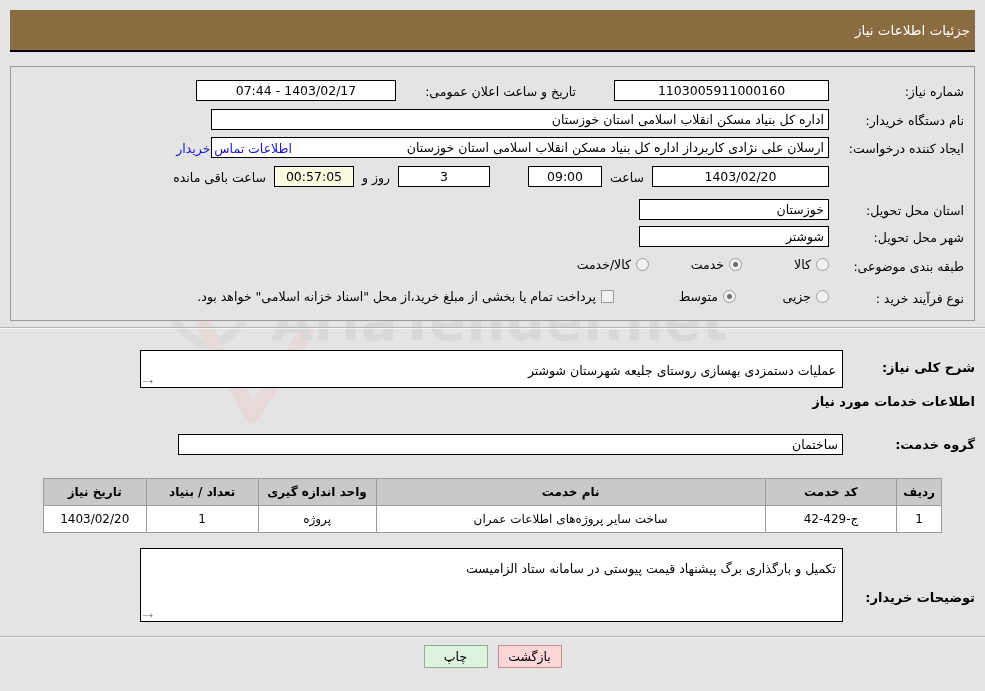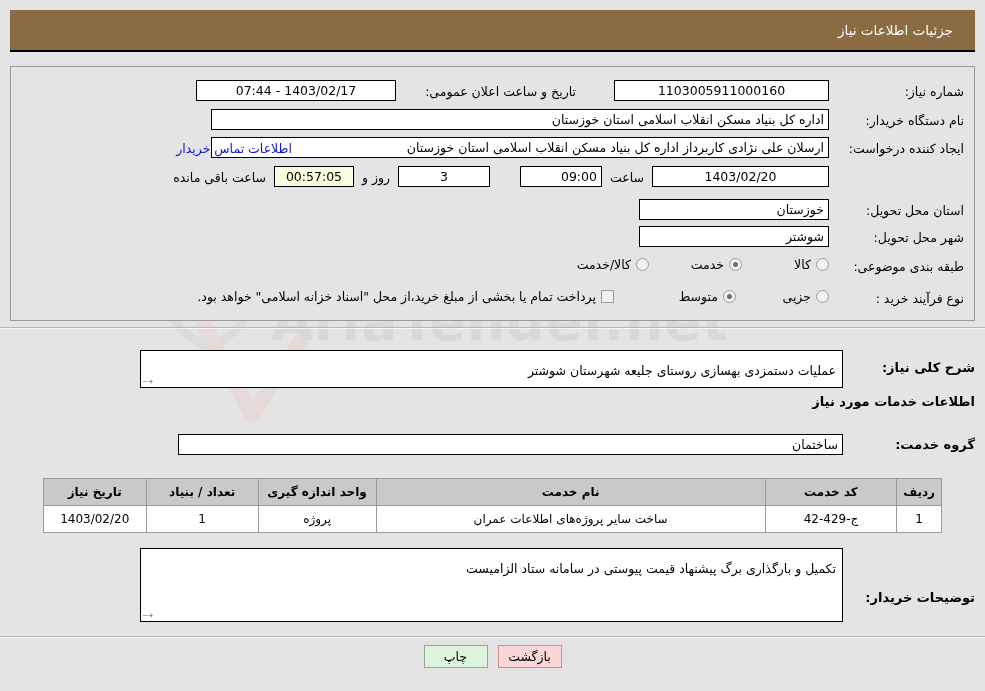--- a/index.html
+++ b/index.html
@@ -27,21 +27,21 @@
   .wm-shield {
     position: absolute; left: 165px; top: 62px; width: 88px; height: 108px;
   }
   .wm-arrow { position: absolute; left: 190px; top: 140px; width: 130px; height: 120px; }
 
   
   .titlebar {
     position: absolute; left: 10px; top: 10px; width: 965px; height: 42px;
     background: #8b6b41; border-bottom: 2px solid #000;
     display: flex; align-items: center; justify-content: flex-start;
-    padding-right: 22px; z-index: 3;
+    padding-right: 5px; z-index: 3;
   }
   .titlebar .t {
     color: #ffffff; font-size: 13.5px; font-weight: normal;
   }
 
   
   .panel-top {
     position: absolute; left: 10px; top: 66px; width: 965px; height: 255px;
     border: 1px solid #9a9a9a; background: #e4e4e4; z-index: 2;
   }
@@ -167,21 +167,21 @@
 
       <div class="lbl" style="right:10px; top:46px;">نام دستگاه خریدار:</div>
       <div class="fld right" style="right:145px; top:42px; width:618px;">اداره کل بنیاد مسکن انقلاب اسلامی استان خوزستان</div>
 
       <div class="lbl" style="right:10px; top:74px;">ایجاد کننده درخواست:</div>
       <div class="fld right" style="right:145px; top:70px; width:618px;">ارسلان علی نژادی کاربرداز اداره کل بنیاد مسکن انقلاب اسلامی استان خوزستان</div>
       <a class="link" style="right:682px; top:74px;">اطلاعات تماس خریدار</a>
 
       <div class="fld center" style="right:145px; top:99px; width:177px;">1403/02/20</div>
       <div class="lbl" style="right:330px; top:103px;">ساعت</div>
-      <div class="fld center" style="right:372px; top:99px; width:82px;text-align:right;">09:00</div>
+      <div class="fld center" style="right:372px; top:99px; width:74px;">09:00</div>
       <div class="fld center" style="right:484px; top:99px; width:92px;">3</div>
       <div class="lbl" style="right:584px; top:103px;">روز و</div>
       <div class="fld center yellow" style="right:620px; top:99px; width:80px;">00:57:05</div>
       <div class="lbl" style="right:708px; top:103px;">ساعت باقی مانده</div>
 
       <div class="lbl" style="right:10px; top:136px;">استان محل تحویل:</div>
       <div class="fld right" style="right:145px; top:132px; width:190px;">خوزستان</div>
 
       <div class="lbl" style="right:10px; top:163px;">شهر محل تحویل:</div>
       <div class="fld right" style="right:145px; top:159px; width:190px;">شوشتر</div>

